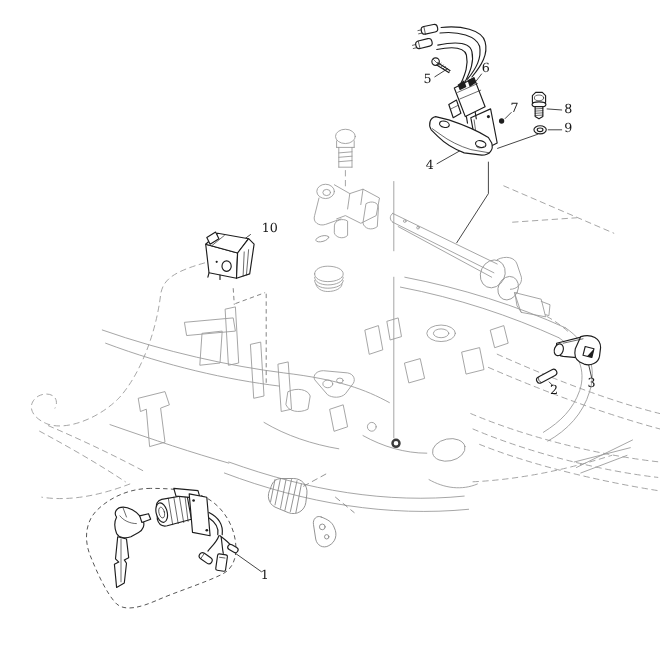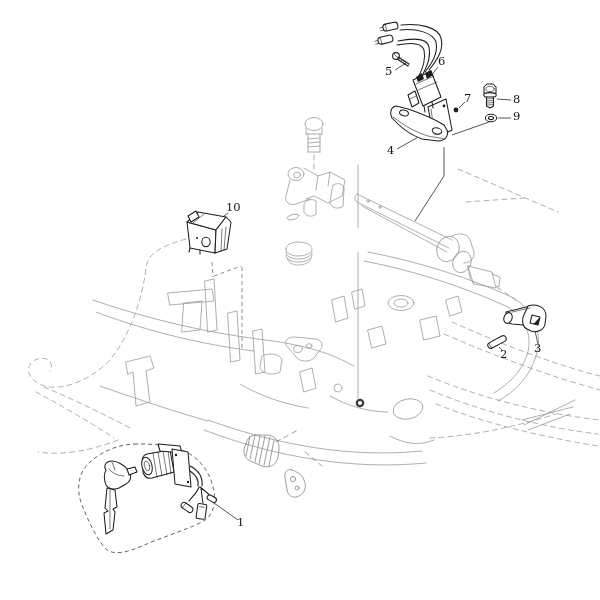--- a/index.html
+++ b/index.html
@@ -268,14 +268,14 @@
 
   <div class="callout" style="left:237px;top:517px">1</div>
   <div class="callout" style="left:500px;top:349px">2</div>
   <div class="callout" style="left:534px;top:343px">3</div>
   <div class="callout" style="left:387px;top:145px">4</div>
   <div class="callout" style="left:385px;top:66px">5</div>
   <div class="callout" style="left:438px;top:56px">6</div>
   <div class="callout" style="left:464px;top:93px">7</div>
   <div class="callout" style="left:513px;top:94px">8</div>
   <div class="callout" style="left:513px;top:111px">9</div>
-  <div class="callout" style="left:226px;top:202px">10</div>
+  <div class="callout" style="left:238px;top:202px">10</div>
 </div>
 
 </body></html>

